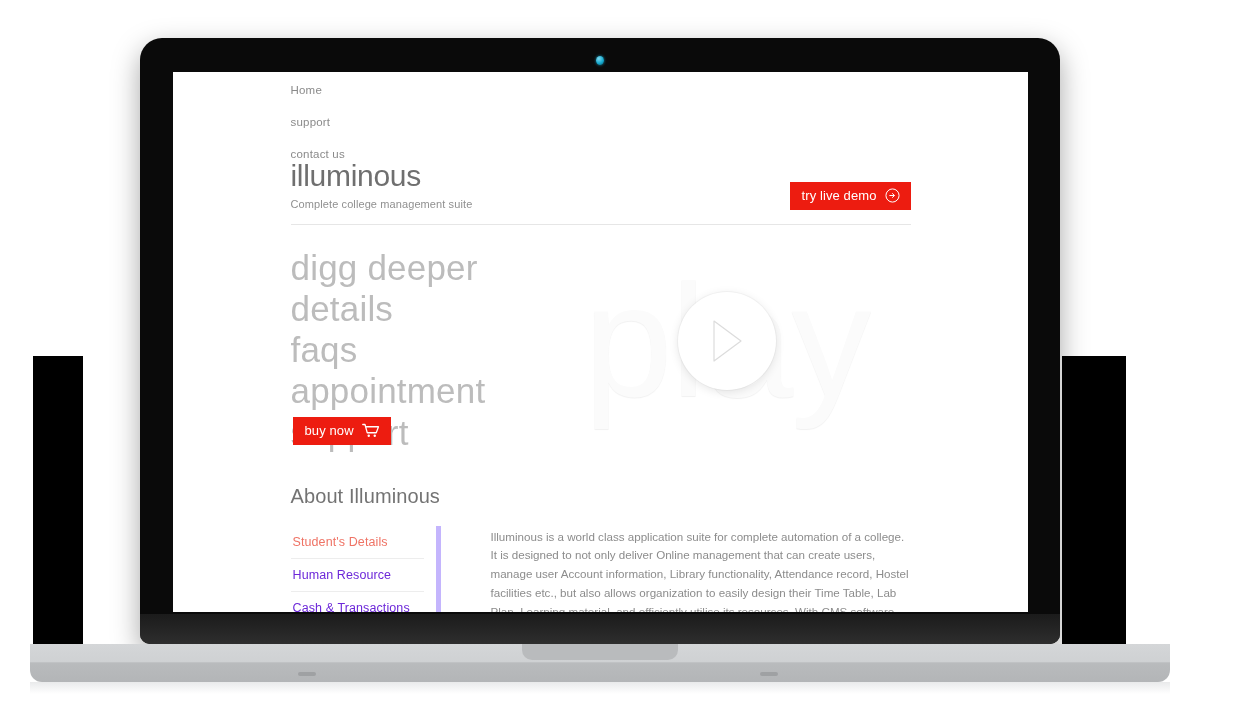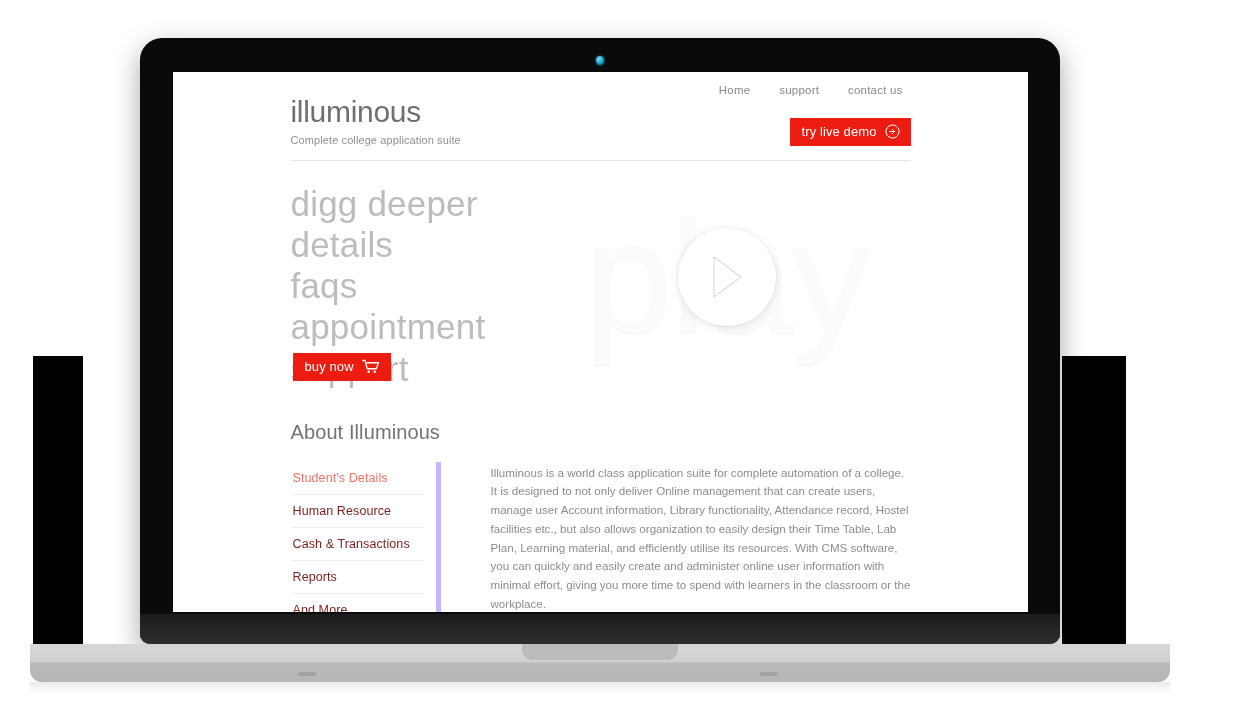--- a/index.html
+++ b/index.html
@@ -119,23 +119,24 @@
   .container {
     position: relative;
     margin: 0 auto;
     width: 620px;
   }
 
   
   .topnav {
     display: flex;
     justify-content: flex-end;
-    gap: 29px;
+    gap: 20px;
     padding-top: 12px;
     padding-right: 8px;
+    flex-direction: column;
   }
   .topnav a {
     font-size: 11.5px;
     color: #8a8a8a;
     text-decoration: none;
     letter-spacing: 0.2px;
   }
 
   
   .brand-row {
@@ -260,21 +261,21 @@
     margin-top: 18px;
   }
   .about-side {
     width: 133px;
     flex: 0 0 133px;
     border-right: 5px solid #c4b5fd;
     padding-right: 12px;
   }
   .side-item {
     font-size: 12.5px;
-    color: #7f1d1d;
+    color: #6d28d9;
     padding: 9px 0 9px 2px;
     border-bottom: 1px solid #ededed;
     cursor: pointer;
     letter-spacing: 0.1px;
   }
   .side-item:last-child { border-bottom: none; }
   .side-item.active { color: #ef7365; }
 
   .about-main {
     flex: 1;
@@ -304,21 +305,21 @@
 
         <nav class="topnav">
           <a href="#">Home</a>
           <a href="#">support</a>
           <a href="#">contact us</a>
         </nav>
 
         <div class="brand-row">
           <div>
             <div class="brand-name">illuminous</div>
-            <div class="brand-tagline">Complete college application suite</div>
+            <div class="brand-tagline">Complete college management suite</div>
           </div>
           <button class="btn-red">
             <span>try live demo</span>
             <span class="icon">
               <svg width="15" height="15" viewBox="0 0 24 24">
                 <circle cx="12" cy="12" r="10.5" fill="none" stroke="#ffffff" stroke-width="1.6"></circle>
                 <path d="M7 12 H15 M11.5 8.5 L15.2 12 L11.5 15.5" fill="none" stroke="#ffffff" stroke-width="1.6"></path>
               </svg>
             </span>
           </button>

